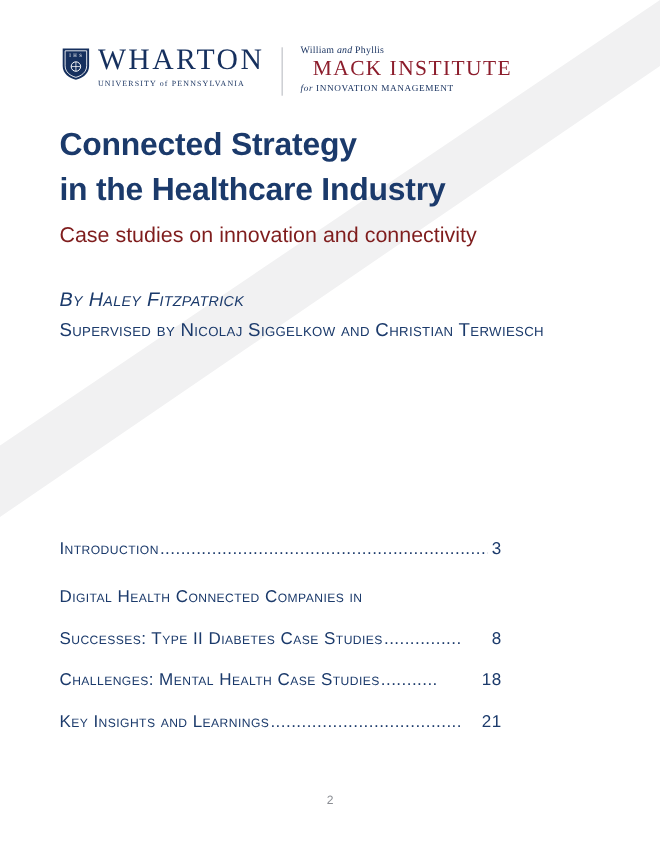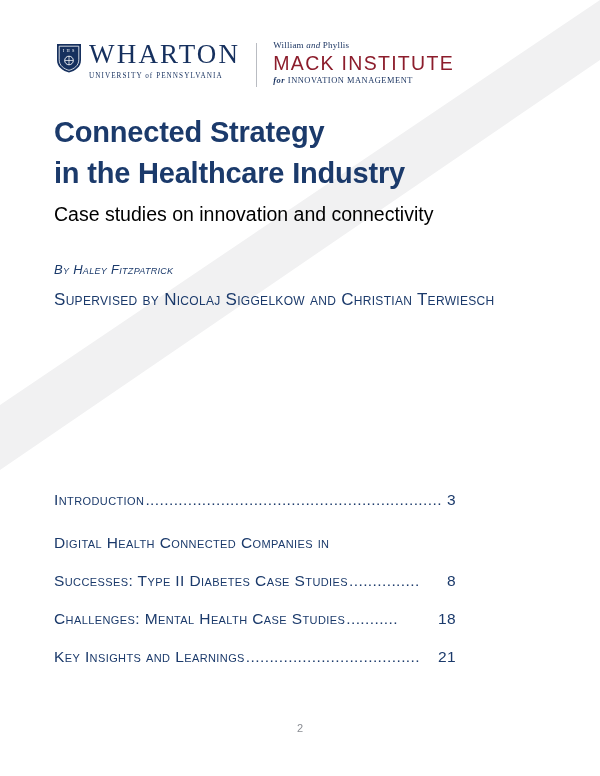--- a/index.html
+++ b/index.html
@@ -89,65 +89,66 @@
   }
   .mack-top {
     font-family: "Liberation Serif", serif;
     font-size: 9px;
     color: #16305e;
     letter-spacing: 0.2px;
     line-height: 1.1;
   }
   .mack-top i { font-style: italic; }
   .mack-main {
-    font-family: Liberation Sans, sans-serif;
+    font-family: Liberation Serif, serif;
     font-size: 19.5px;
     color: #8c1d2c;
     letter-spacing: 1.3px;
     line-height: 1.15;
     margin-top: 1px;
     font-weight: 400;
+    margin-left: 11px;
   }
   .mack-bottom {
     font-family: "Liberation Serif", serif;
     font-size: 8.4px;
     color: #16305e;
     letter-spacing: 0.55px;
     margin-top: 2px;
     line-height: 1.1;
   }
-  .mack-bottom i { font-style: italic; font-weight: bold; }
+  .mack-bottom i { font-style: italic; }
 
   
   .title {
     position: absolute;
     left: 54px;
     top: 112px;
     width: 470px;
     font-size: 29px;
     font-weight: bold;
     color: #1b3a6b;
     line-height: 1.42;
     letter-spacing: -0.2px;
   }
   .subtitle {
     position: absolute;
     left: 54px;
     top: 200px;
     width: 460px;
     font-size: 19.5px;
-    color: #000000;
+    color: #7f1d1d;
     line-height: 1.52;
     font-weight: 400;
   }
   .byline {
     position: absolute;
     left: 54px;
     top: 262px;
-    font-size: 13px;
+    font-size: 18px;
     font-style: italic;
     color: #1b3a6b;
     font-variant: small-caps;
     letter-spacing: 0.3px;
     text-align: right;
   }
   .supervisor {
     position: absolute;
     left: 54px;
     top: 290px;

